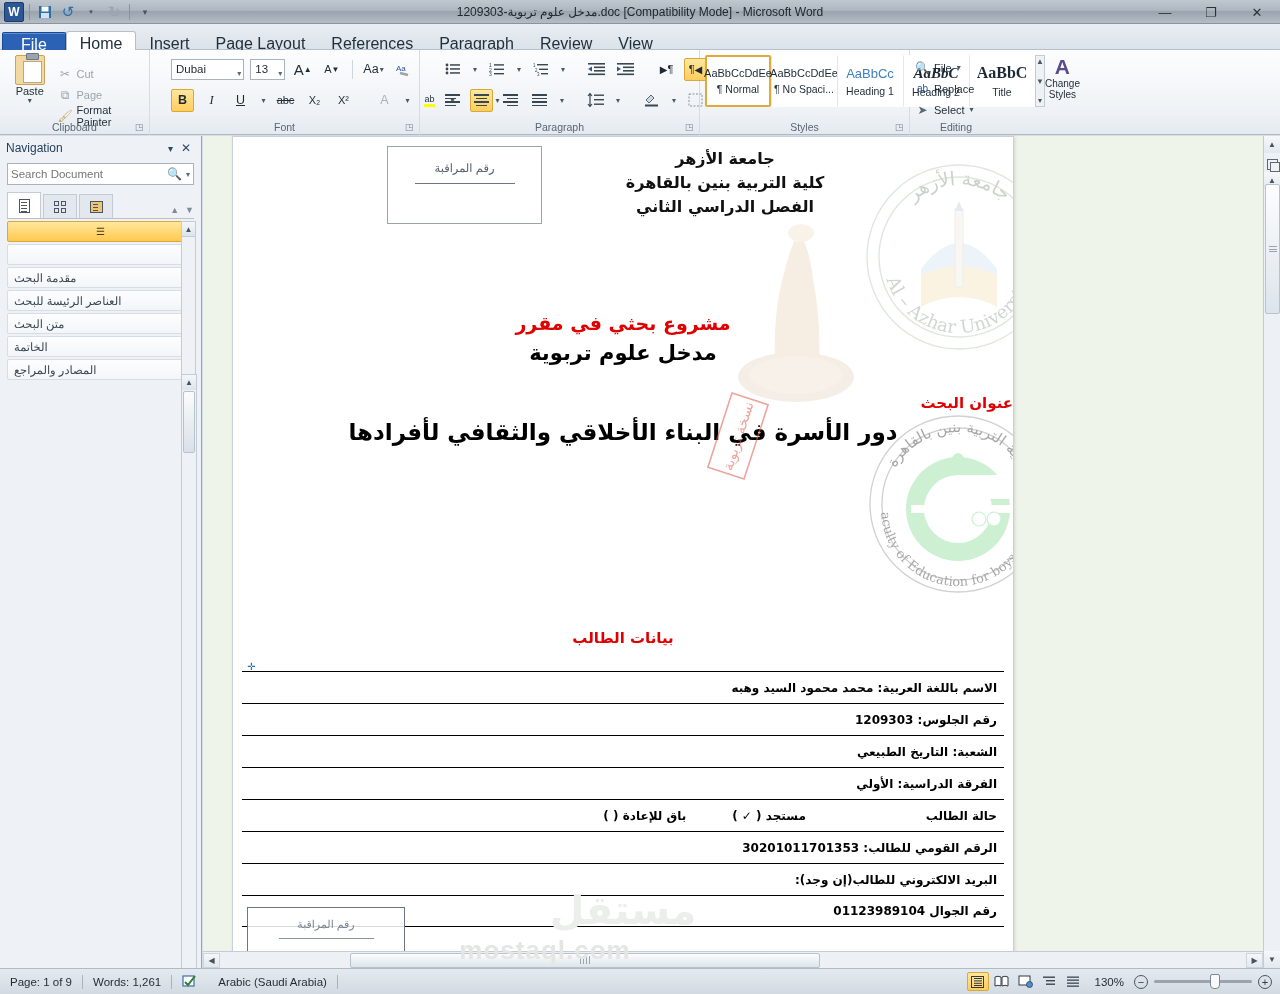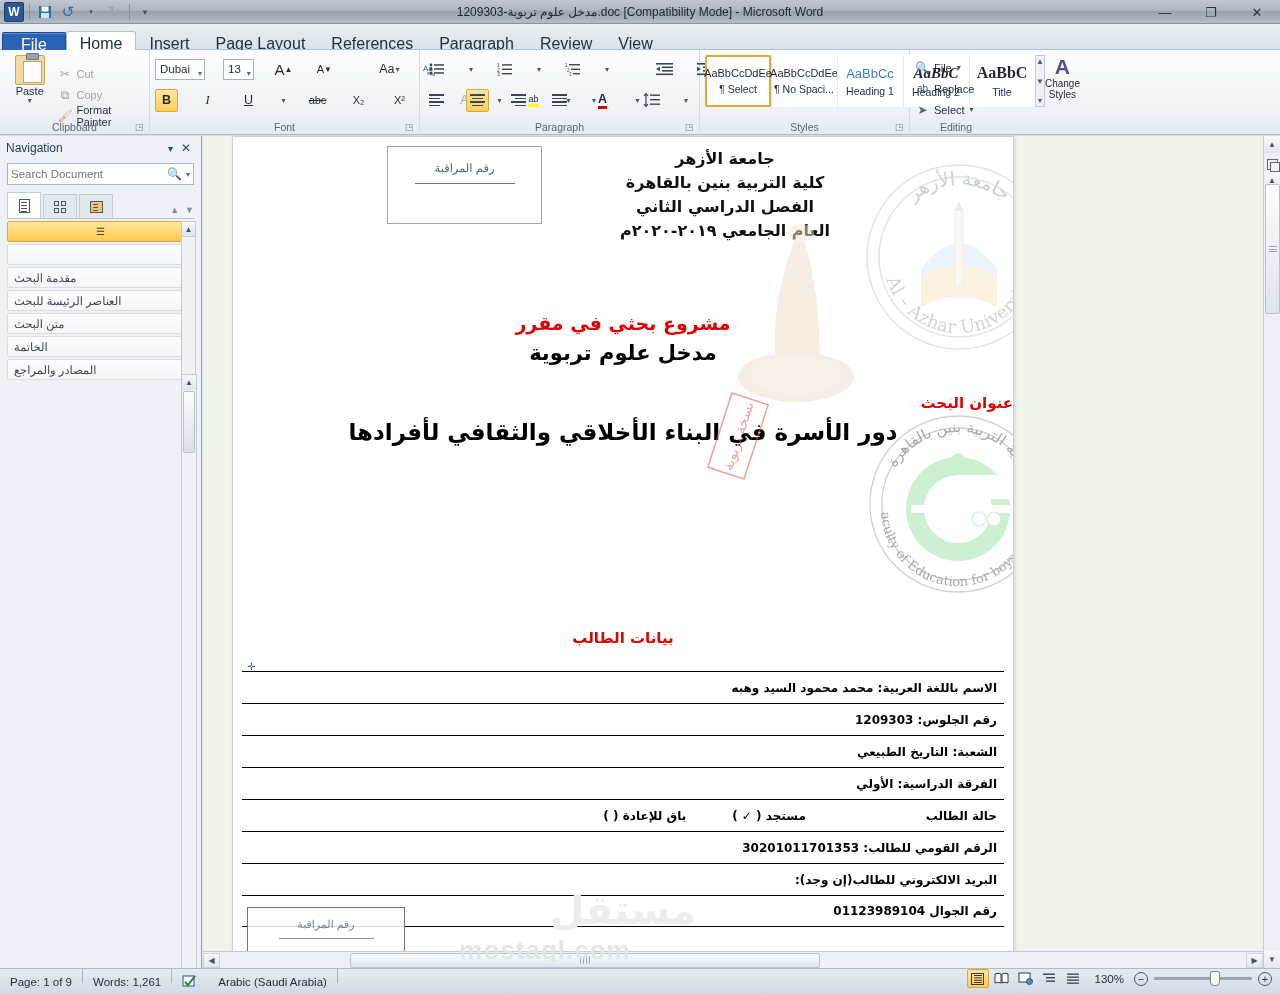--- a/index.html
+++ b/index.html
@@ -72,21 +72,21 @@
   }
   .group { position: relative; height: 85px; padding: 3px 5px 0; border-right: 1px solid #d4dce4; }
   .group-label {
     position: absolute; bottom: 2px; left: 0; width: 100%; text-align: center;
     font-size: 10.5px; color: #5a6672;
   }
   .group-dlg {
     position: absolute; bottom: 3px; right: 4px; width: 10px; height: 10px;
     font-size: 9px; color: #7a8692; line-height: 10px;
   }
-  .grow { display: flex; align-items: center; gap: 18px; height: 26px; }
+  .grow { display: flex; align-items: center; gap: 6px; height: 26px; margin-left: 16px; }
 
   
   .g-clip { width: 150px; display: flex; }
   .paste-btn {
     width: 54px; display: flex; flex-direction: column; align-items: center;
     padding-top: 2px; font-size: 11px; color: #25303b;
   }
   .paste-ico {
     width: 30px; height: 30px; background: #f3d8a0; border: 1px solid #c9a25c; border-radius: 2px;
     position: relative;
@@ -311,21 +311,21 @@
   .hb-btn { width: 17px; height: 15px; display:flex;align-items:center;justify-content:center; font-size: 8px; color: #46525e;
     background: linear-gradient(to bottom,#f6f8fa,#e2e8ee); border:1px solid #ccd4dc; }
   .hb-track { flex: 1; height: 15px; position: relative; }
   .hb-thumb { position: absolute; left: 130px; top: 0; width: 470px; height: 15px;
     background: linear-gradient(to bottom,#fcfdfe,#dde4eb); border: 1px solid #b8c2cb; border-radius: 2px;
     display:flex;align-items:center;justify-content:center; }
 
   .statusbar {
     position: absolute; left: 0; bottom: 0; width: 1280px; height: 26px;
     background: linear-gradient(to bottom,#e4eaf0,#d2dae2); border-top: 1px solid #b0bac4;
-    display: flex; align-items: flex-start; font-size: 11.5px; color: #1f2a34;
+    display: flex; align-items: center; font-size: 11.5px; color: #1f2a34;
   }
   .sb-item { padding: 0 10px; height: 26px; display: flex; align-items: center; gap: 5px; }
   .sb-sep { width: 1px; height: 14px; background: #a9b3bd; }
   .sb-right { margin-left: auto; display: flex; align-items: center; gap: 2px; padding-right: 8px; }
   .view-btn { width: 22px; height: 19px; display:flex;align-items:center;justify-content:center; border:1px solid transparent; border-radius:2px; }
   .view-btn.sel { background: linear-gradient(to bottom,#ffe79e,#ffcd5c); border-color:#d8a93a; }
   .vb-ico { width: 13px; height: 12px; border: 1.3px solid #2f3b46; position: relative; }
   .vb-ico i { position:absolute; left:1.5px; top:1.5px; display:block; width:8px; height:1px; background:#2f3b46;
      box-shadow: 0 2.4px 0 #2f3b46, 0 4.8px 0 #2f3b46, 0 7px 0 #2f3b46; }
   .zoom-level { font-size: 11.5px; padding: 0 8px; }
@@ -385,21 +385,21 @@
         <span>Paste</span>
         <span class="paste-caret">▾</span>
       </div>
       <div class="clip-items">
         <div class="clip-item">
           <span class="mini-ico">✂</span>
           <span>Cut</span>
         </div>
         <div class="clip-item">
           <span class="mini-ico">⧉</span>
-          <span>Copy</span>
+          <span>Page</span>
         </div>
         <div class="clip-item on">
           <span class="mini-ico" style="color:#c8a55c">🖌</span>
           <span>Format Painter</span>
         </div>
       </div>
       <div class="group-label">Clipboard</div>
       <div class="group-dlg">◳</div>
     </div>
 
@@ -609,21 +609,21 @@
           </div>
       </div>
       <div class="group-label">Paragraph</div>
       <div class="group-dlg">◳</div>
     </div>
 
     <div class="group g-styles">
       <div class="style-gal">
         <div class="style-box sel">
           <span class="sp">AaBbCcDdEe</span>
-          <span class="sn">¶ Select</span>
+          <span class="sn">¶ Normal</span>
         </div>
         <div class="style-box">
           <span class="sp">AaBbCcDdEe</span>
           <span class="sn">¶ No Spaci...</span>
         </div>
         <div class="style-box">
           <span class="sp" style="font-size:13px;color:#3f7fbf">AaBbCc</span>
           <span class="sn">Heading 1</span>
         </div>
         <div class="style-box">
@@ -726,21 +726,20 @@
 
       <div class="obs-box">
         <div class="obs-label">رقم المراقبة</div>
         <div class="obs-rule"></div>
       </div>
 
       <div class="doc-header">
         <div class="dh-line">جامعة الأزهر</div>
         <div class="dh-line">كلية التربية بنين بالقاهرة</div>
         <div class="dh-line">الفصل الدراسي الثاني</div>
-        <div class="dh-line">العام الجامعي ٢٠١٩-٢٠٢٠م</div>
       </div>
 
       <div class="logo1">
         <svg viewBox="0 0 200 200" width="200" height="200">
           <circle cx="100" cy="100" r="92" fill="none" stroke="#8aa88a" stroke-width="1.4"></circle>
           <circle cx="100" cy="100" r="80" fill="none" stroke="#8aa88a" stroke-width="1.4"></circle>
           <path d="M62 112 Q100 60 138 112 L138 124 Q100 106 62 124 Z" fill="#bcd9ef"></path>
           <path d="M62 118 Q100 100 138 118 L138 150 Q100 130 62 150 Z" fill="#f0d79a"></path>
           <rect x="96" y="52" width="8" height="78" fill="#ece6d8" stroke="#c9bfa6" stroke-width="1"></rect>
           <path d="M100 44 L104 54 L96 54 Z" fill="#9fb8cc"></path>

